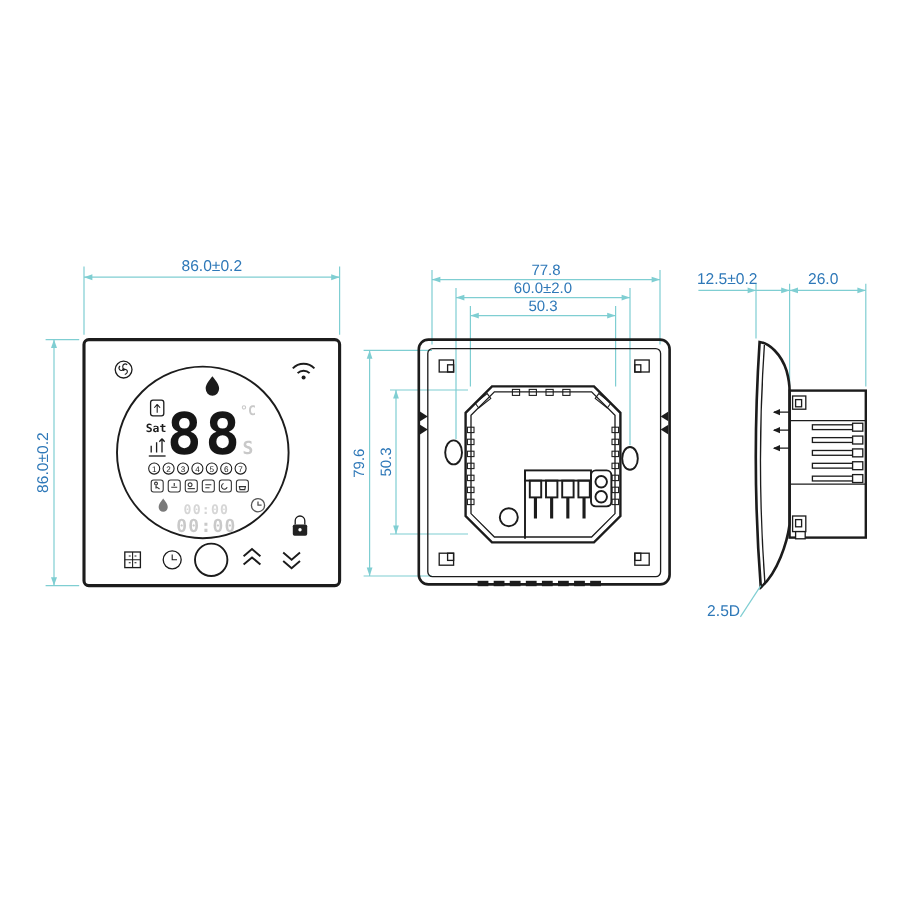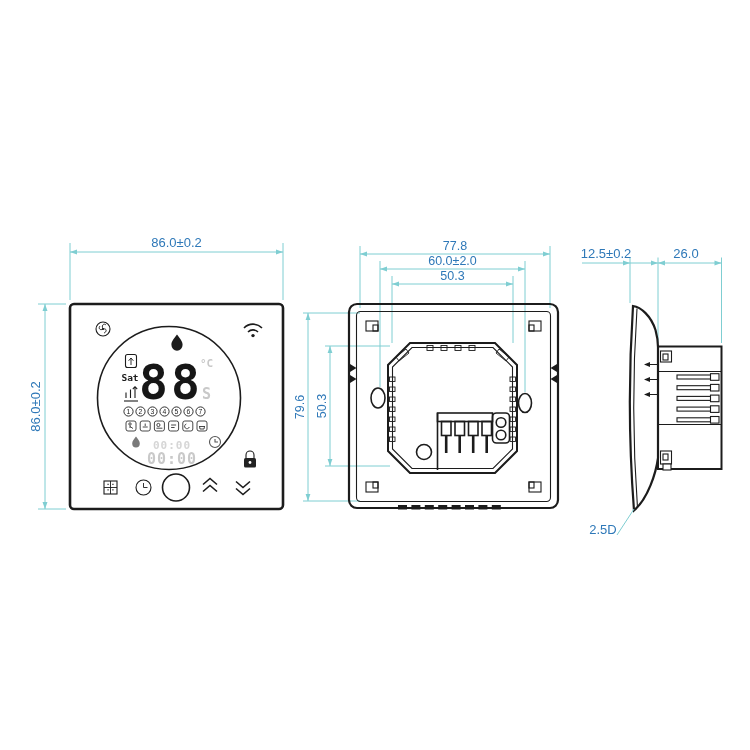--- a/index.html
+++ b/index.html
@@ -1,17 +1,17 @@
 <!DOCTYPE html>
 <html><head>
 <meta charset="utf-8">
 <style>
   html,body{margin:0;padding:0;background:#fff;}
   .canvas{position:relative;width:750px;height:578px;background:#ffffff;overflow:hidden;
-          font-family:"Liberation Sans",sans-serif;margin-top:21px;}
+          font-family:"Liberation Sans",sans-serif;}
   svg{position:absolute;left:0;top:0;}
   
   .dimline{stroke:#7fced2;stroke-width:1;fill:none;}
   .dimarrow{fill:#7fced2;stroke:none;}
   .dimtxt{fill:#2e78b8;font-size:13px;font-family:"Liberation Sans",sans-serif;}
   .dimtxt-s{fill:#2e78b8;font-size:12.5px;font-family:"Liberation Sans",sans-serif;}
   
   .ink{stroke:#1c1c1c;fill:none;}
   .ink-fill{fill:#1c1c1c;stroke:none;}
   .thick{stroke-width:2.6;}

